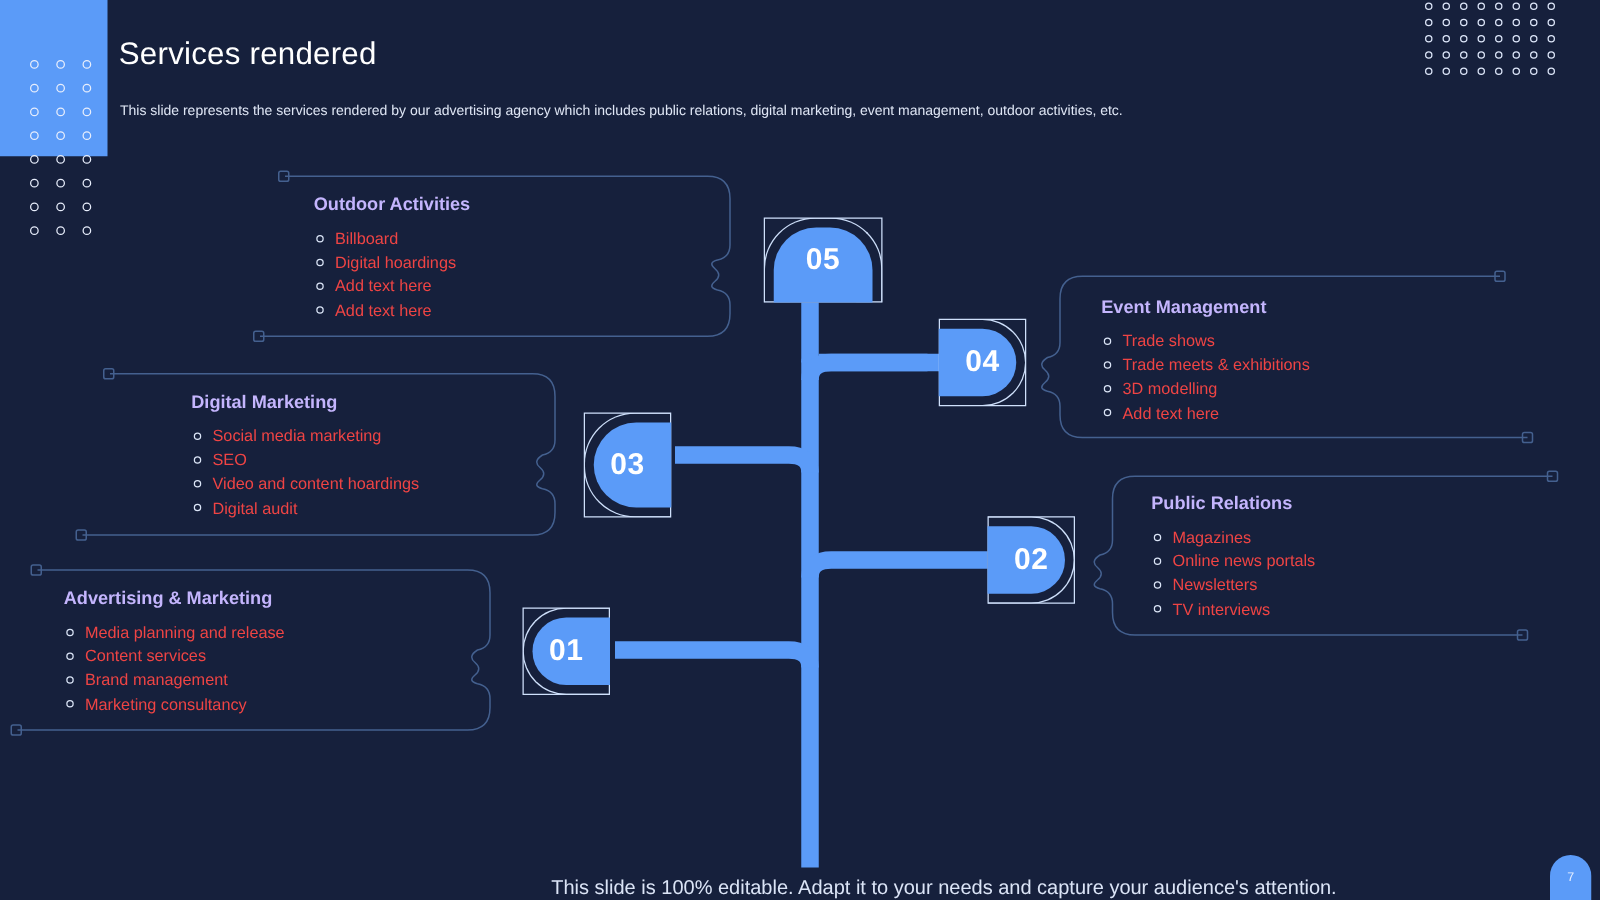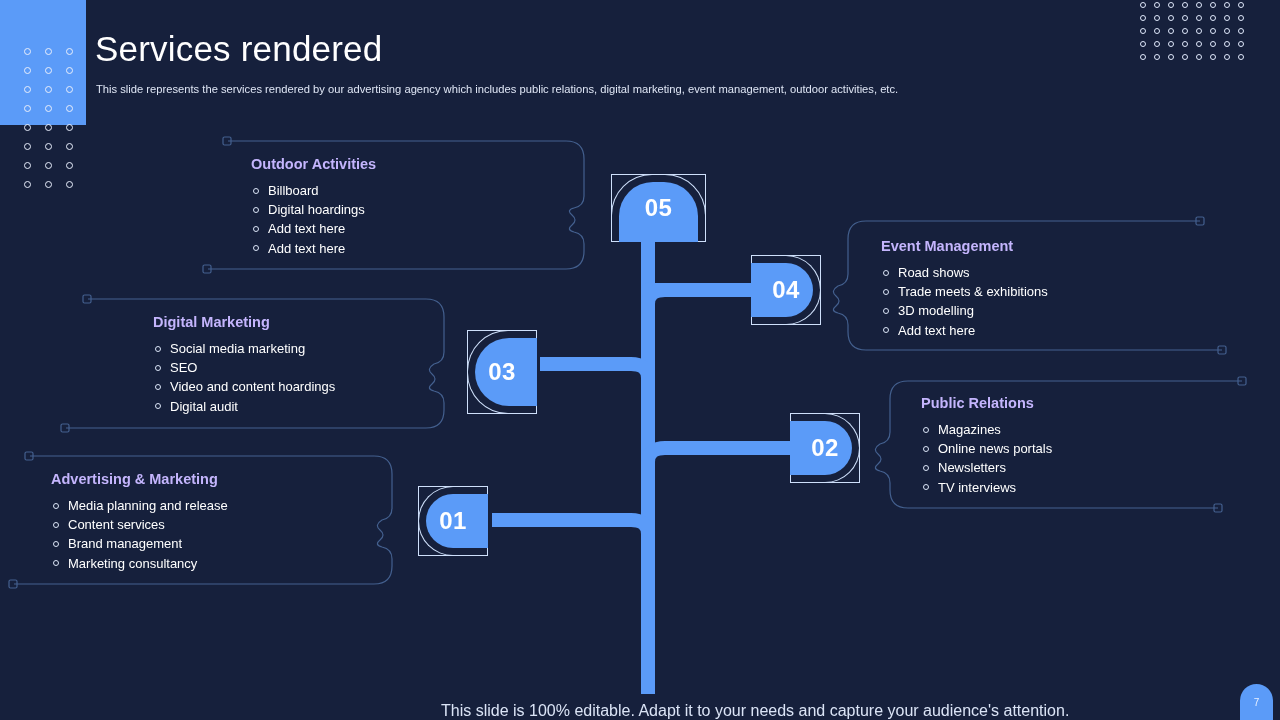--- a/index.html
+++ b/index.html
@@ -22,21 +22,21 @@
   .dots-tr{
     position:absolute;left:1140px;top:2px;
     display:grid;grid-template-columns:repeat(8,14px);grid-auto-rows:13px;
   }
   .dot{width:7px;height:7px;border-radius:50%;border:1.6px solid #e8eefc;box-sizing:border-box;}
   .dots-tr .dot{width:6px;height:6px;border-width:1.4px;border-color:#dfe8fb;}
 
   
   .title{
     position:absolute;left:95px;top:29px;
-    font-size:35px;color:#ffffff;font-weight:400;letter-spacing:.2px;
+    font-size:25px;color:#ffffff;font-weight:400;letter-spacing:.2px;
     white-space:nowrap;
   }
   .subtitle{
     position:absolute;left:96px;top:83px;
     font-size:11.2px;color:#dfe6f5;font-weight:400;white-space:nowrap;
   }
 
   
   .tree{position:absolute;left:0;top:0;width:1280px;height:720px;pointer-events:none;}
 
@@ -64,21 +64,21 @@
   .dome-left .body{left:8px;top:8px;right:0;bottom:8px;border-radius:34px 0 0 34px;}
   .dome-left .halo{left:0;top:0;right:0;bottom:0;border-radius:41px 0 0 41px;border-right:none;}
 
   
   .card{position:absolute;}
   .card-title{
     position:absolute;font-size:14.5px;font-weight:700;color:#c4b5fd;white-space:nowrap;
   }
   .bullets{position:absolute;margin:0;padding:0;list-style:none;}
   .bullets li{
-    font-size:13px;color:#ffffff;line-height:19.2px;white-space:nowrap;
+    font-size:13px;color:#ef4444;line-height:19.2px;white-space:nowrap;
     display:flex;align-items:center;
   }
   .bullets li .bl{
     width:6px;height:6px;border-radius:50%;border:1.2px solid #dbe5f7;
     box-sizing:border-box;margin-right:9px;flex:0 0 auto;
   }
 
   
   .footer{
     position:absolute;left:417px;top:702px;
@@ -283,21 +283,21 @@
           <span>Add text here</span>
         </li>
     </ul>
   </div>
 
   <div class="card" style="left:881px;top:238px;">
     <div class="card-title" style="left:0;top:0;">Event Management</div>
     <ul class="bullets" style="left:2px;top:25px;">
       <li>
           <span class="bl"></span>
-          <span>Road shows</span>
+          <span>Trade shows</span>
         </li>
       <li>
           <span class="bl"></span>
           <span>Trade meets &amp; exhibitions</span>
         </li>
       <li>
           <span class="bl"></span>
           <span>3D modelling</span>
         </li>
       <li>

